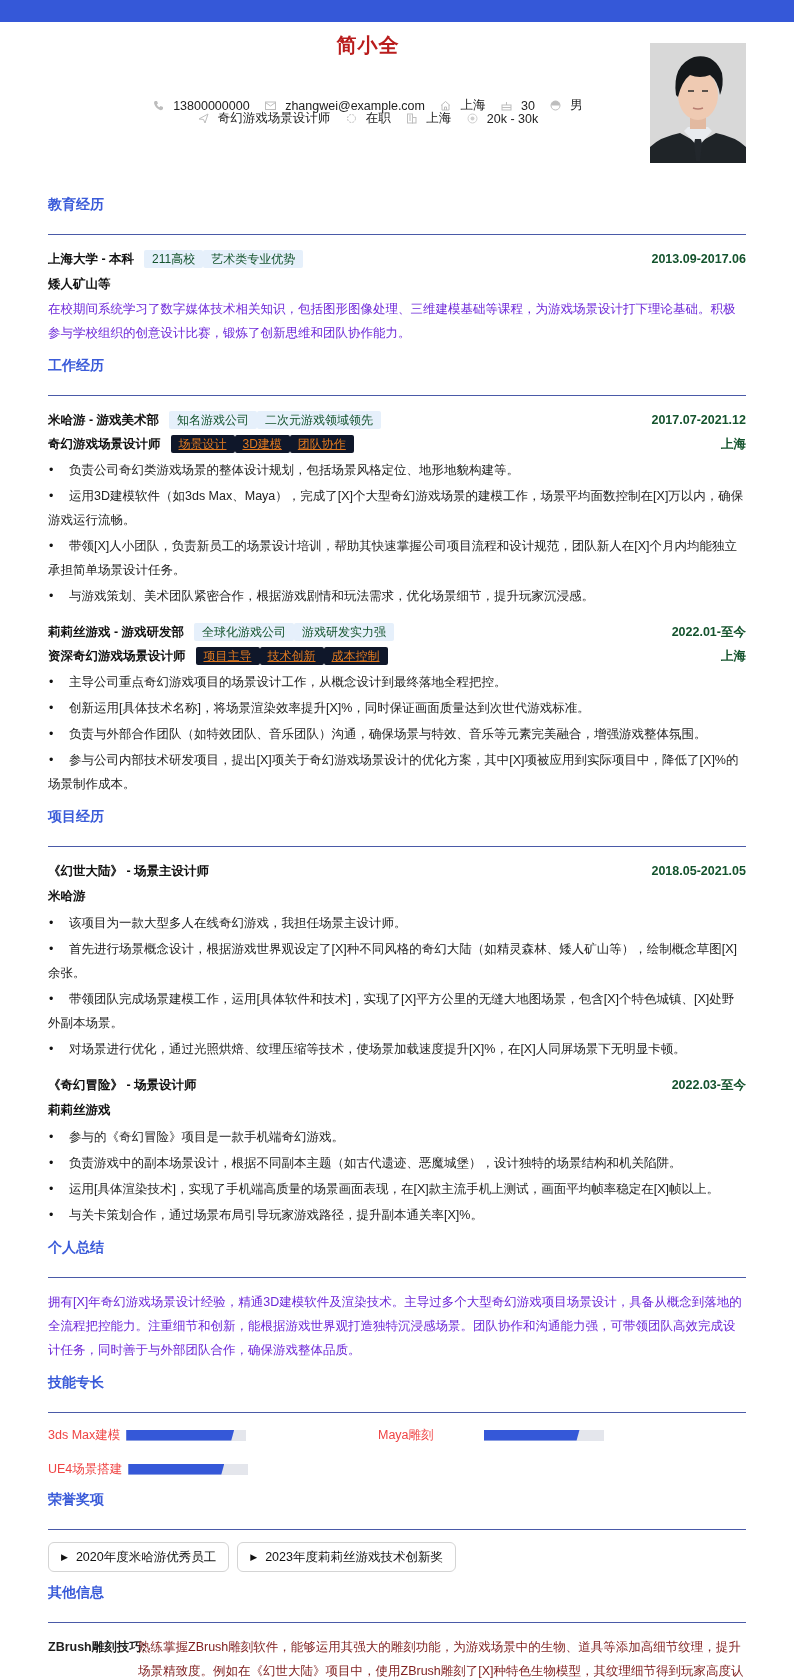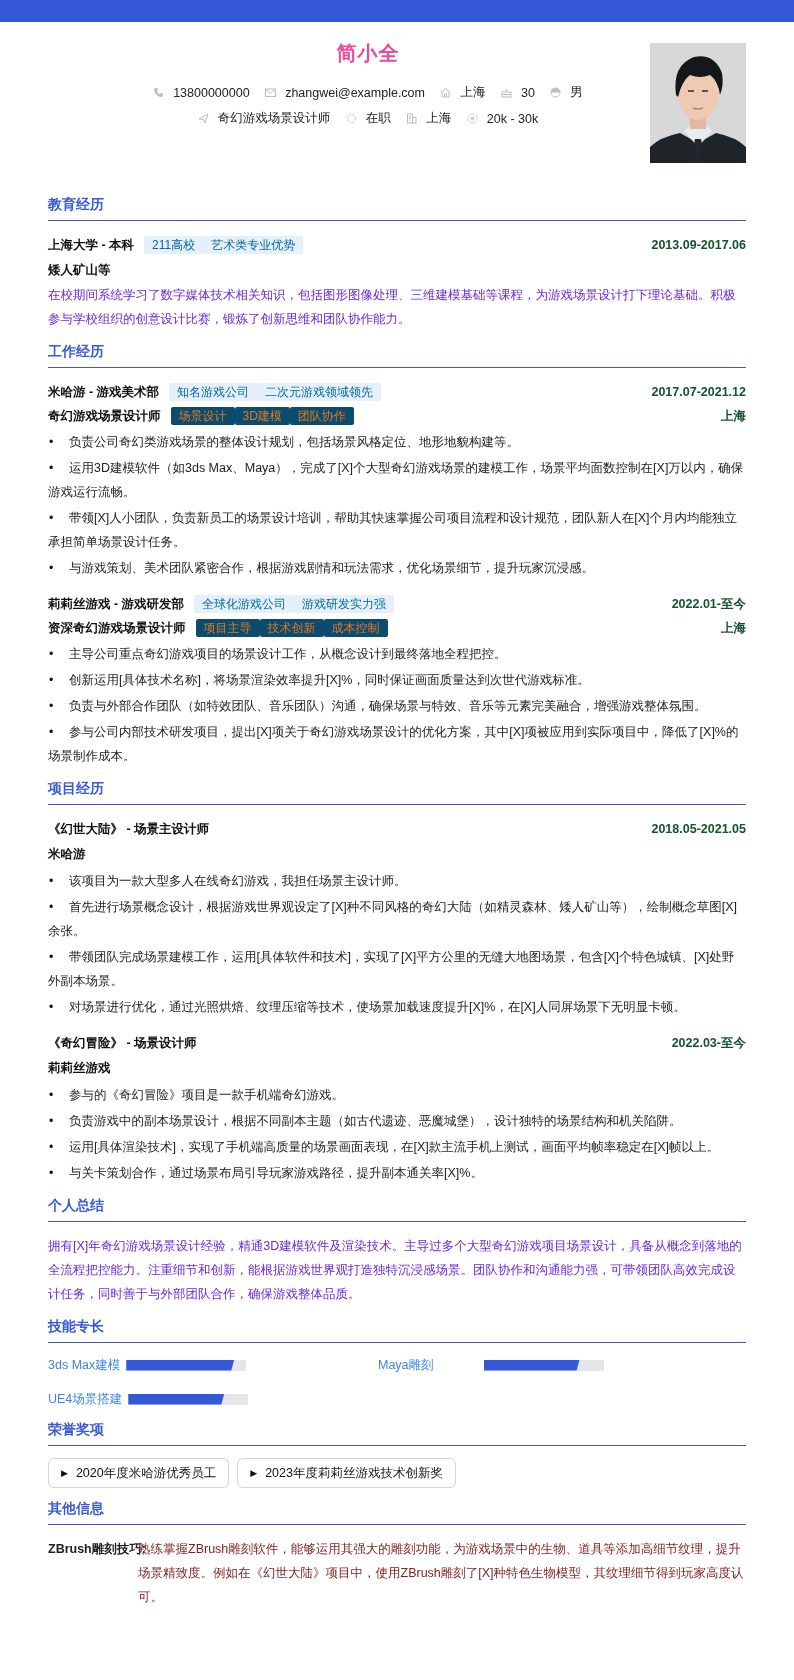--- a/index.html
+++ b/index.html
@@ -3,51 +3,51 @@
 <meta charset="utf-8">
 <style>
   * { box-sizing: border-box; margin: 0; padding: 0; }
   html, body { width: 794px; background: #ffffff; }
   body { font-family: "Liberation Sans", "DejaVu Sans", sans-serif; color: #1f1f1f; font-size: 13px; }
   .top-bar { height: 22px; background: #3558d8; }
   .page { width: 794px; padding: 0 48px 24px 48px; position: relative; }
 
   
   .header { position: relative; height: 162px; }
-  .name { position: absolute; left: 0; width: 640px; top: 18px; text-align: center; font-size: 20px; font-weight: bold; color: #ec4899; letter-spacing: 1px; }
+  .name { position: absolute; left: 0; width: 640px; top: 10px; text-align: center; font-size: 20px; font-weight: bold; color: #b91c1c; letter-spacing: 1px; }
   .info-line { position: absolute; left: 0; width: 640px; text-align: center; font-size: 12.5px; color: #222; white-space: nowrap; }
-  .info-line.l1 { top: 62px; }
+  .info-line.l1 { top: 75px; }
   .info-line.l2 { top: 88px; }
   .info-item { display: inline-flex; align-items: center; margin: 0 6px; }
   .info-icon { display: inline-block; width: 11px; height: 11px; margin-right: 9px; color: #b5b5b5; font-size: 10px; line-height: 11px; text-align: center; }
   .photo { position: absolute; right: 0; top: 21px; width: 96px; height: 120px; background: #d9d9d9; overflow: hidden; }
   .photo svg { display: block; }
 
   
   .section { margin-top: 12px; }
-  .section-title { font-size: 14px; font-weight: bold; color: #3a5bd9; padding-bottom: 6px; border-bottom: 1.5px solid #4a5aa8; margin-bottom: 12px; }
+  .section-title { font-size: 14px; font-weight: bold; color: #3a5bd9; padding-bottom: 20px; border-bottom: 1.5px solid #4a5aa8; margin-bottom: 12px; }
   .row { display: flex; justify-content: space-between; align-items: center; height: 24px; }
   .row-left { display: flex; align-items: center; }
   .strong { font-weight: bold; font-size: 12.5px; color: #111; }
   .tag { display: inline-block; font-size: 12px; padding: 1px 8px; border-radius: 2px; line-height: 16px; }
-  .tag.blue { background: #e6f0fb; color: #0369a1; }
-  .tag.orange { background: #0c4a6e; color: #e17a20; }
+  .tag.blue { background: #e6f0fb; color: #14532d; }
+  .tag.orange { background: #0f172a; color: #e17a20; text-decoration: underline; }
   .tag:first-child { margin-left: 10px; }
   .date { font-weight: bold; font-size: 12.5px; color: #14532d; }
   .sub { font-weight: bold; font-size: 12.5px; color: #111; height: 26px; line-height: 26px; }
   .para { font-size: 12.5px; line-height: 24px; color: #6d28d9; }
   ul.bullets { list-style: none; margin-top: 2px; }
   ul.bullets li { position: relative; font-size: 12.5px; line-height: 24px; color: #222; padding-left: 0; margin-bottom: 2px; }
   ul.bullets li::before { content: "•"; display: inline-block; width: 20px; padding-left: 1px; color: #111; }
   .block { margin-bottom: 12px; }
 
   
   .skills { display: grid; grid-template-columns: 330px 330px; row-gap: 14px; margin-top: 2px; margin-bottom: 8px; }
   .skill { display: flex; align-items: center; height: 20px; }
-  .skill-label { font-size: 12.5px; color: #3b82f6; margin-right: 6px; white-space: nowrap; text-align: center; }
+  .skill-label { font-size: 12.5px; color: #ef4444; margin-right: 6px; white-space: nowrap; text-align: center; }
   .skill-track { width: 120px; height: 11px; background: #e4e6ec; position: relative; overflow: hidden; }
   .skill-fill { height: 100%; background: #3558d8; clip-path: polygon(0 0, 100% 0, calc(100% - 3px) 100%, 0 100%); }
   .skill.col2 { padding-left: 0; gap: 44px; }
 
   
   .awards { display: flex; gap: 8px; margin-bottom: 10px; }
   .award { display: inline-flex; align-items: center; border: 1px solid #d4d4d4; border-radius: 6px; height: 30px; padding: 0 12px; font-size: 12.5px; color: #111; background: #fff; }
   .award-icon { font-size: 9px; margin-right: 8px; color: #111; }
 
   

